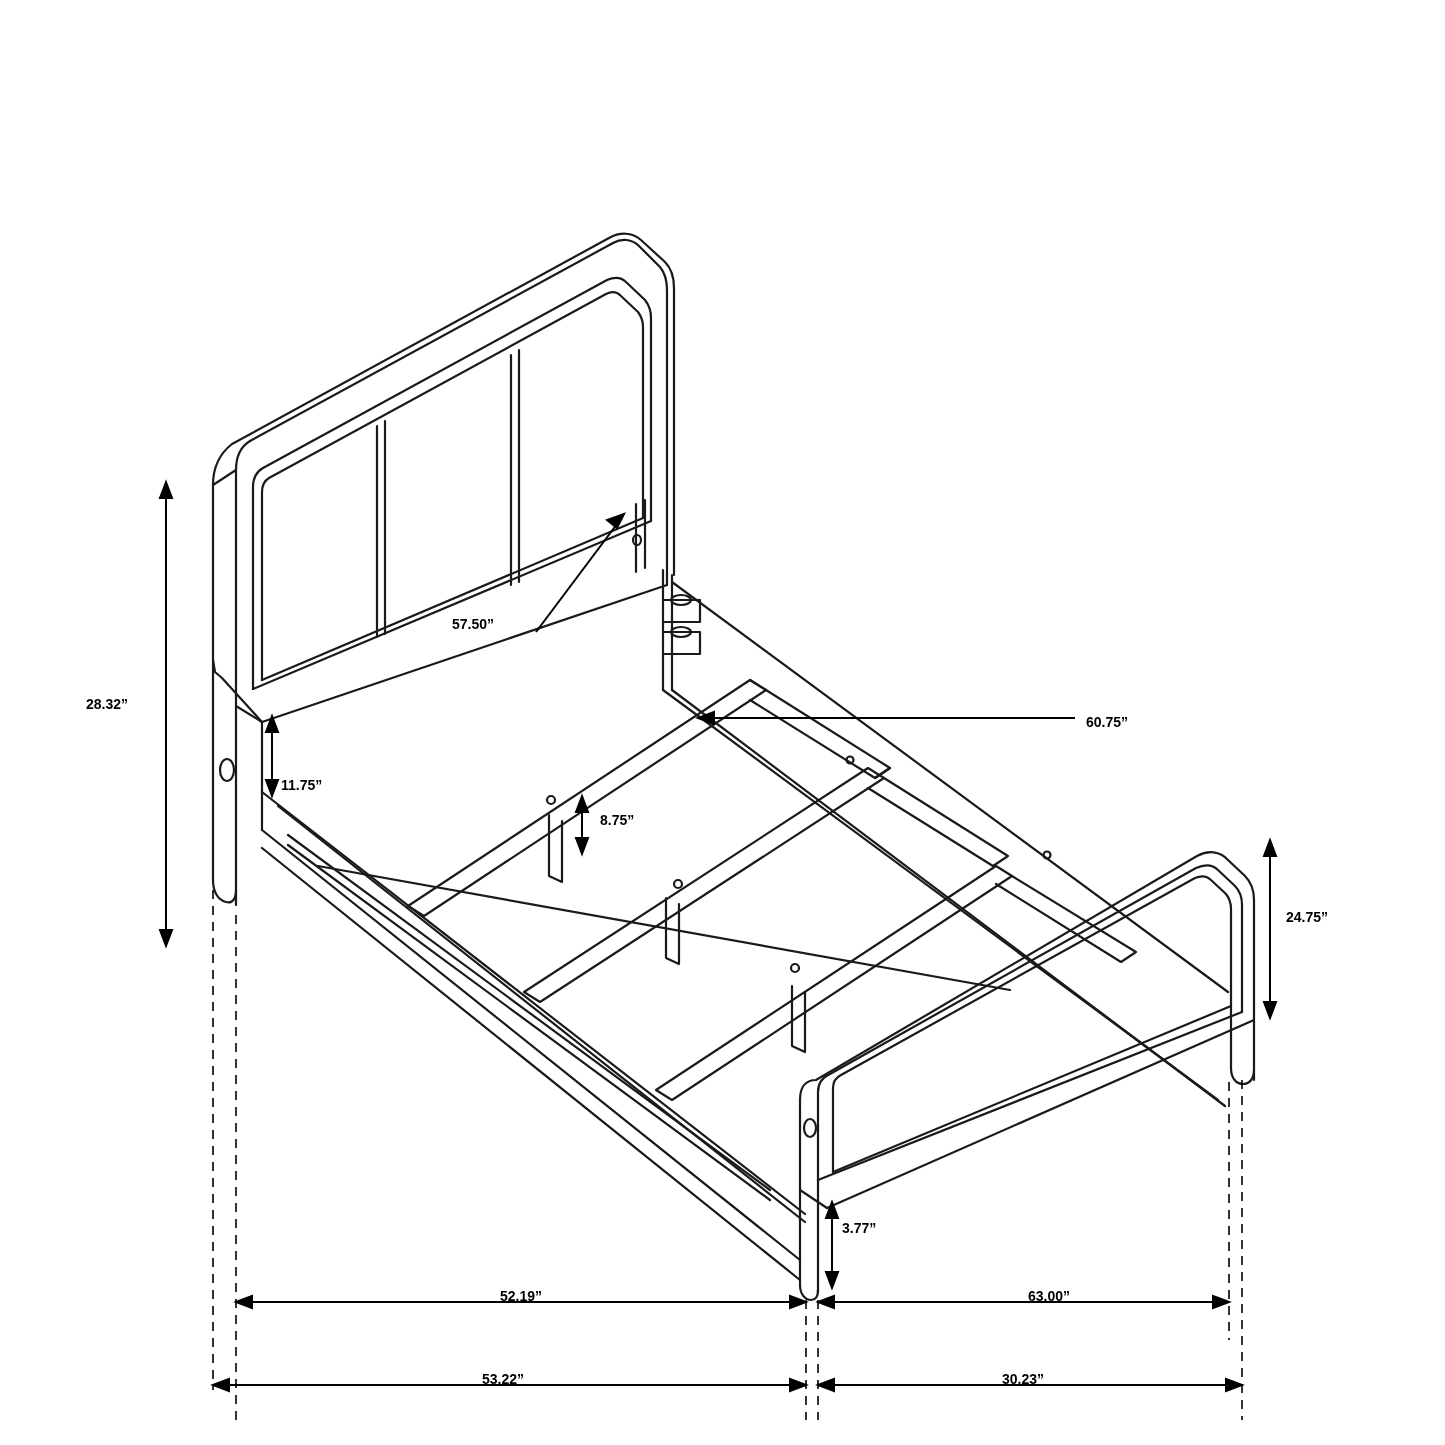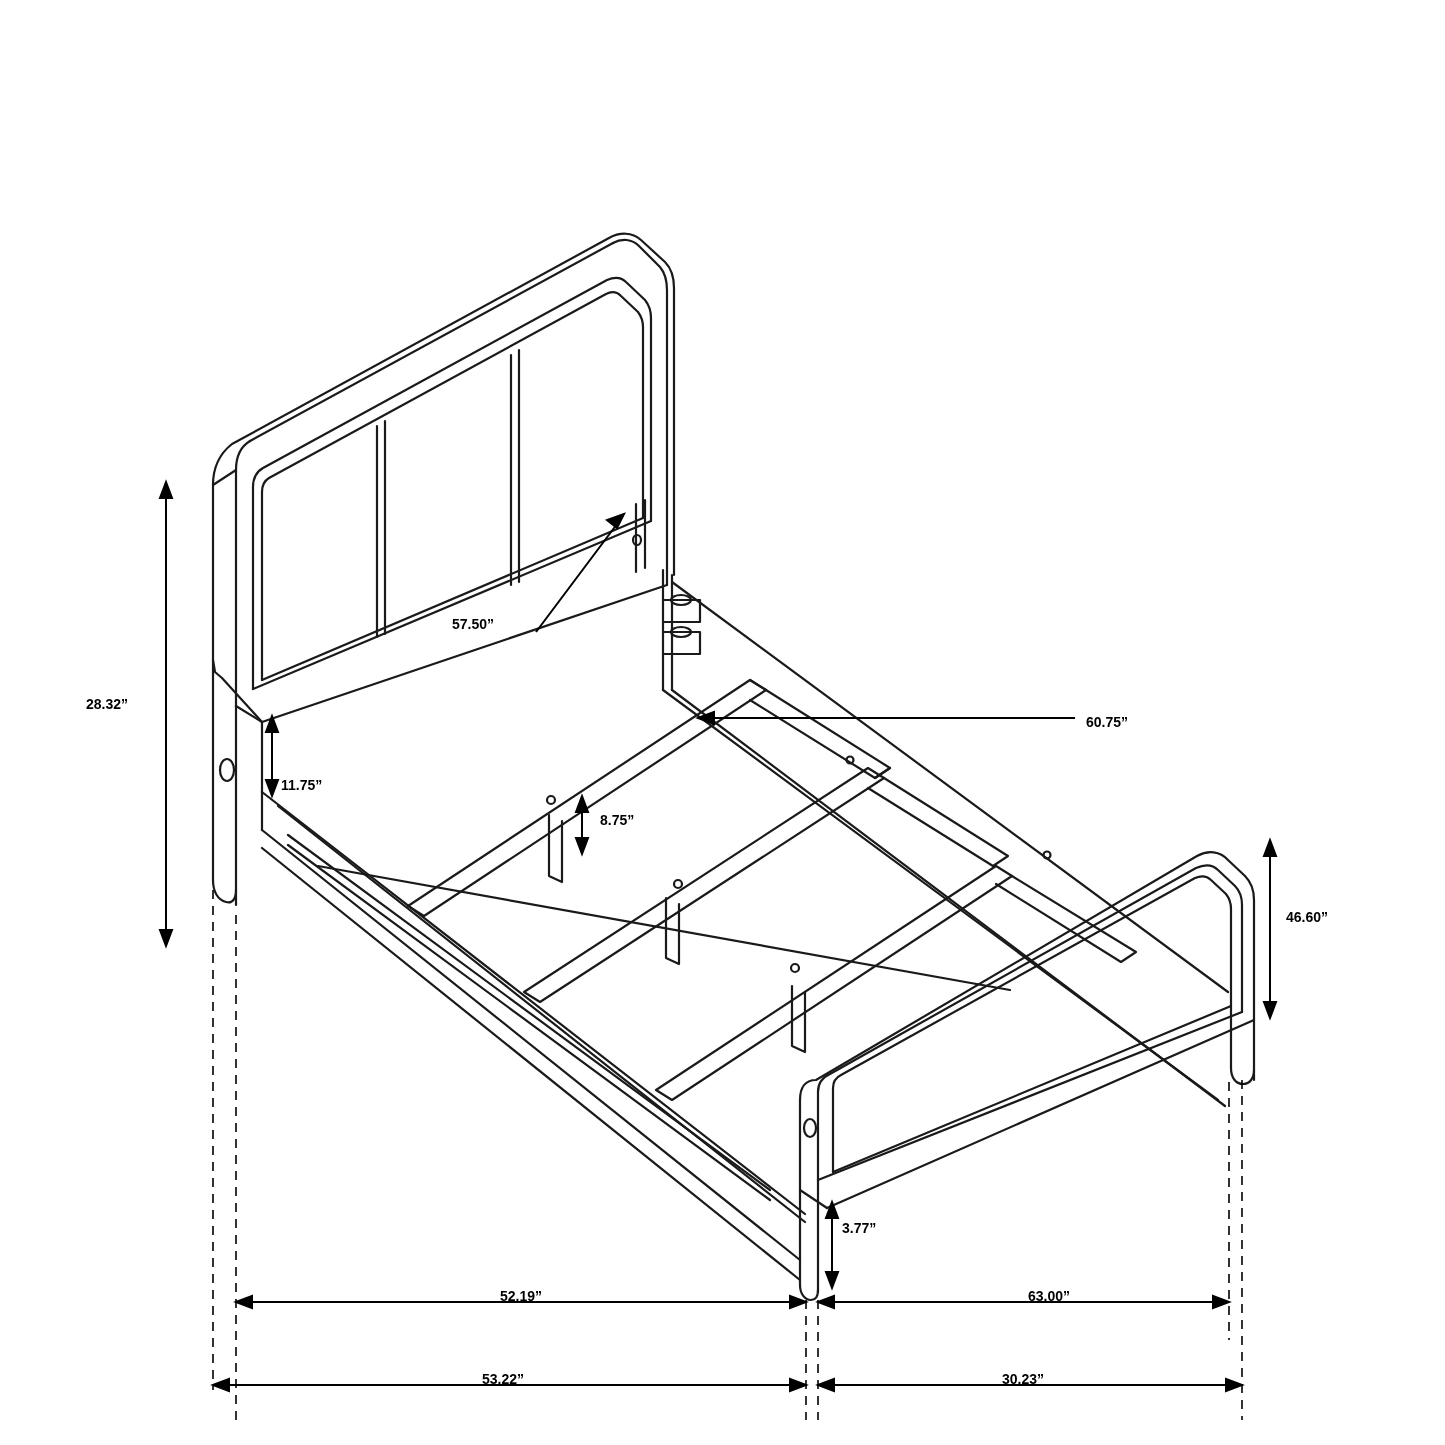--- a/index.html
+++ b/index.html
@@ -232,20 +232,20 @@
         <polygon points="1242,1385 1226,1379 1226,1391"></polygon>
       </g>
     </g>
   </svg>
 
   <div class="dimlabel" style="left:86px; top:696px;">28.32”</div>
   <div class="dimlabel" style="left:452px; top:616px;">57.50”</div>
   <div class="dimlabel" style="left:281px; top:733px;margin-top:44px;">11.75”</div>
   <div class="dimlabel" style="left:1086px; top:705px;margin-top:9px;">60.75”</div>
   <div class="dimlabel" style="left:600px; top:812px;">8.75”</div>
-  <div class="dimlabel" style="left:1286px; top:909px;">46.60”</div>
+  <div class="dimlabel" style="left:1286px; top:909px;">24.75”</div>
   <div class="dimlabel" style="left:842px; top:1220px;">3.77”</div>
   <div class="dimlabel" style="left:500px; top:1288px;">52.19”</div>
   <div class="dimlabel" style="left:1028px; top:1288px;">63.00”</div>
   <div class="dimlabel" style="left:482px; top:1371px;">53.22”</div>
   <div class="dimlabel" style="left:1002px; top:1371px;">30.23”</div>
 
 </div>
 
 </body></html>

